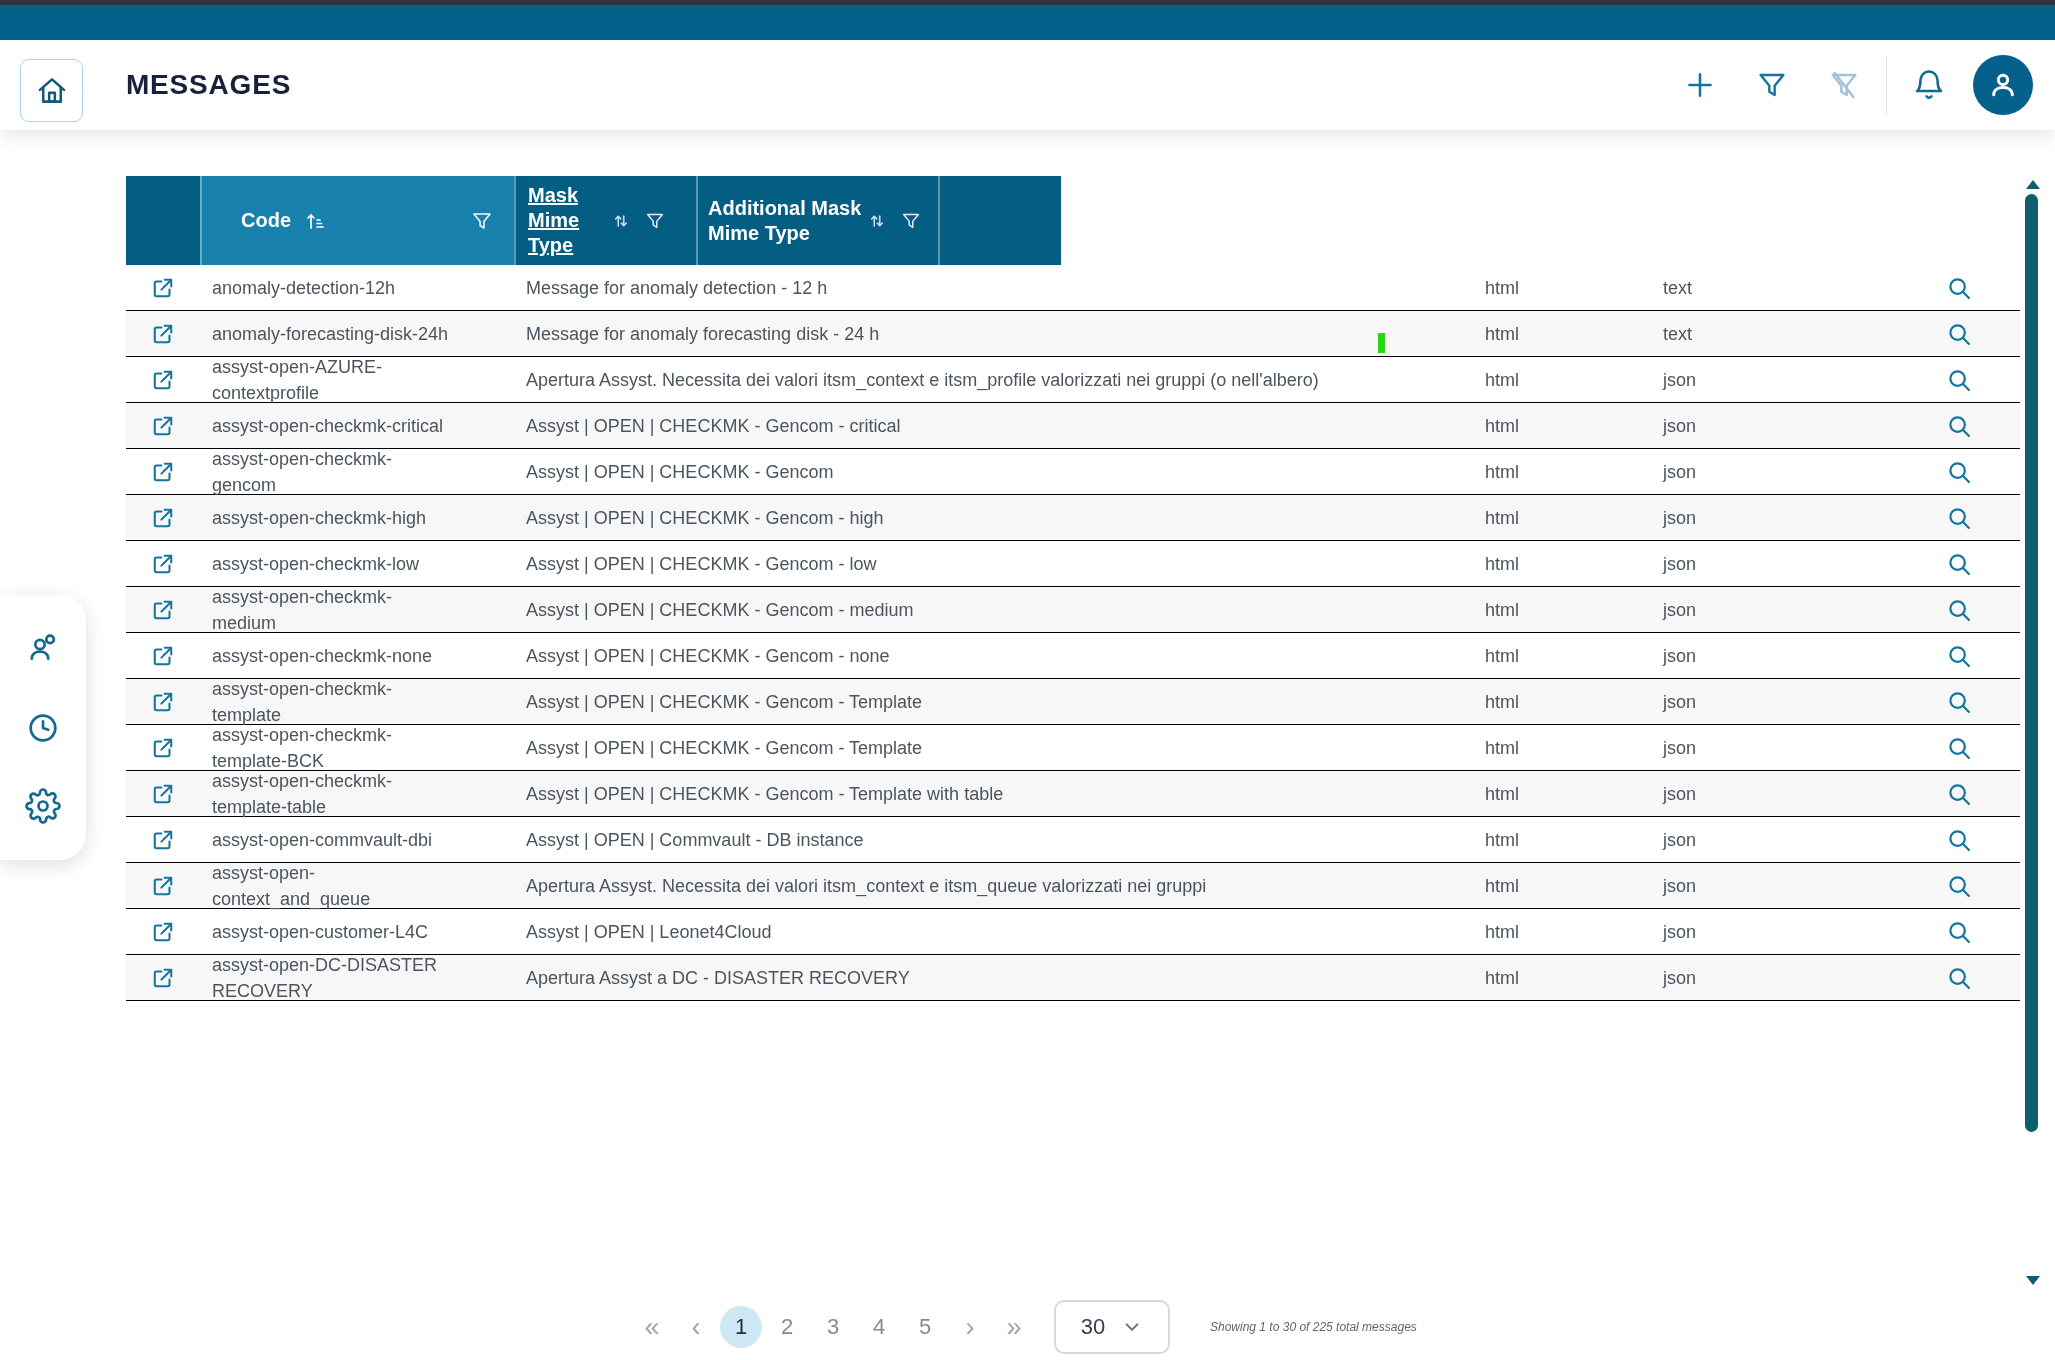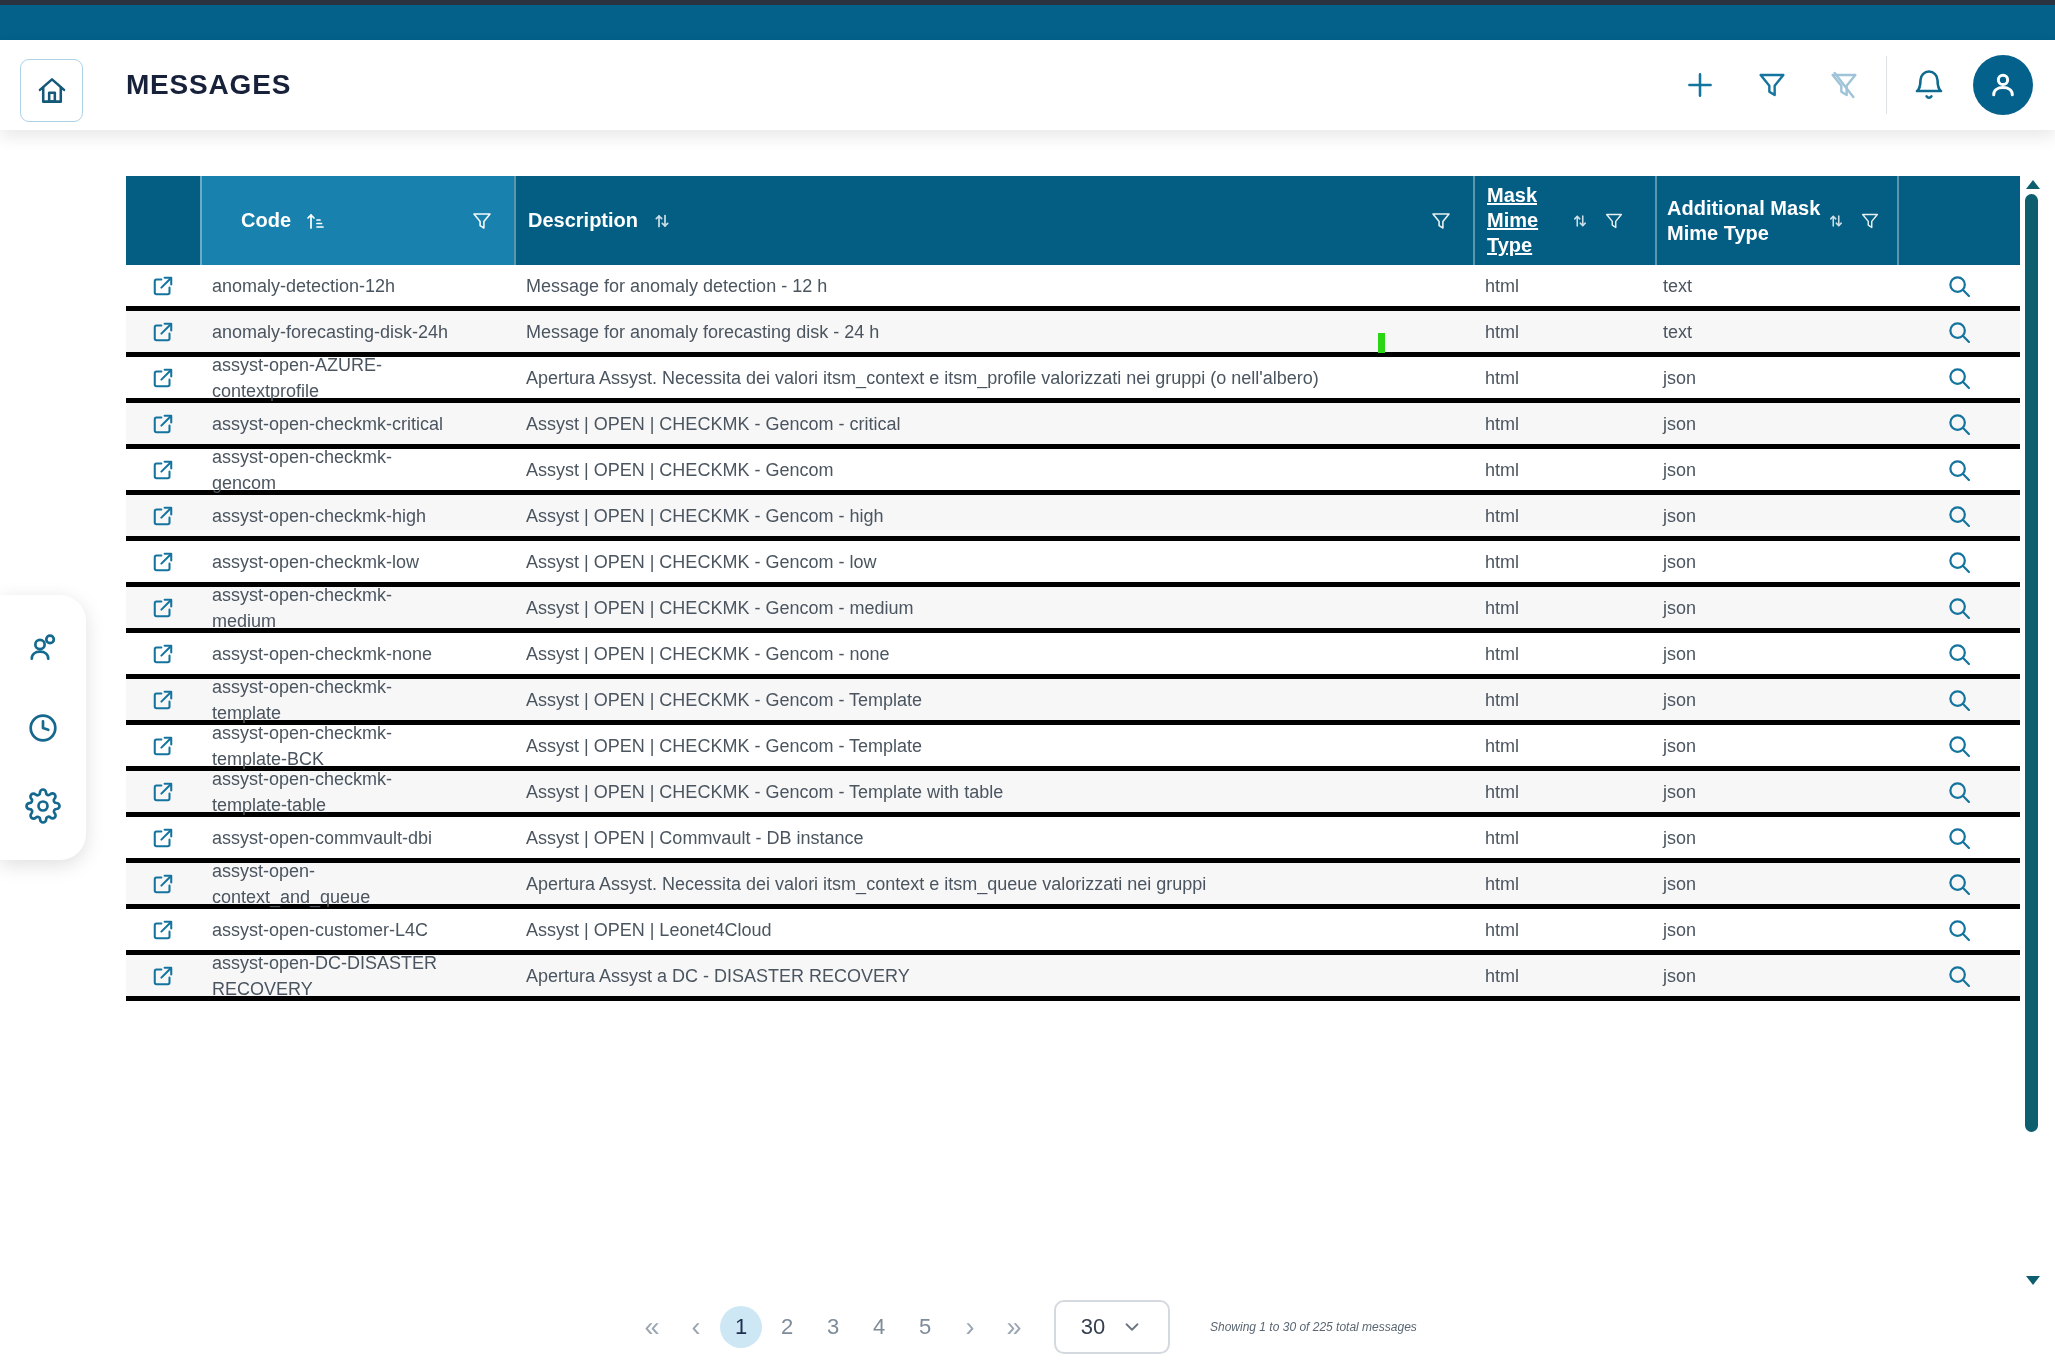--- a/index.html
+++ b/index.html
@@ -33,21 +33,21 @@
   .th-code   { width:314px; background:#1981ae; padding:0 20px 0 39px; }
   .th-desc   { width:959px; padding:0 20px 0 12px; }
   .th-mask   { width:182px; padding:0 14px 0 12px;text-decoration:underline; }
   .th-add    { width:242px; padding:0 10px 0 10px; }
   .th-search { width:123px; }
   .th .sort-gap { margin-left:12px; display:flex; align-items:center; }
   .th .push { margin-left:auto; }
   .th .label-narrow { width:82px; }
   .th .label-mid { width:158px; }
 
-  .trow { display:flex; height:46px; background:#fff; border-bottom:5px solid #000000; }
+  .trow { display:flex; height:46px; background:#fff; border-bottom:1px solid #000000; }
   .trow.alt { background:#f7f7f8; }
   .cell { display:flex; align-items:center; font-size:18px; color:#4b555f; line-height:26px; }
   .c-icon   { width:74px; justify-content:center; cursor:pointer; }
   .c-code   { width:314px; padding:0 60px 0 12px; overflow-wrap:break-word; word-break:normal; }
   .c-code span { max-width:242px; }
   .c-desc   { width:959px; padding:0 14px 0 12px;text-align:center; }
   .c-mask   { width:182px; padding-left:12px; }
   .c-add    { width:242px; padding-left:8px; }
   .c-search { width:123px; justify-content:center; cursor:pointer; }
 
@@ -161,36 +161,20 @@
               <line x1="14" y1="18" x2="20" y2="18"></line>
           </svg>
         </span>
         <span class="push">
           <svg width="24" height="24" viewBox="0 0 24 24" fill="none" stroke="#ffffff" stroke-width="1.6" stroke-linejoin="round" opacity="0.95">
             <polygon points="4 5 20 5 13.9 12.4 13.9 19 10.1 16.6 10.1 12.4"></polygon>
           </svg>
         </span>
       </div>
 
-      <div class="th th-desc">
-        <span>Description</span>
-        <span class="sort-gap">
-          <svg width="24" height="24" viewBox="0 0 24 24" fill="none" stroke="#ffffff" stroke-width="1.7" stroke-linecap="round" stroke-linejoin="round" opacity="0.8">
-            <line x1="9" y1="7" x2="9" y2="17.5"></line>
-              <path d="M6.3 9.7 L9 7 L11.7 9.7"></path>
-            <line x1="15" y1="6.5" x2="15" y2="17"></line>
-              <path d="M12.3 14.3 L15 17 L17.7 14.3"></path>
-          </svg>
-        </span>
-        <span class="push">
-          <svg width="24" height="24" viewBox="0 0 24 24" fill="none" stroke="#ffffff" stroke-width="1.6" stroke-linejoin="round" opacity="0.9">
-            <polygon points="4 5 20 5 13.9 12.4 13.9 19 10.1 16.6 10.1 12.4"></polygon>
-          </svg>
-        </span>
-      </div>
 
       <div class="th th-mask">
         <span class="label-narrow">Mask Mime Type</span>
         <span>
           <svg width="22" height="22" viewBox="0 0 24 24" fill="none" stroke="#ffffff" stroke-width="1.7" stroke-linecap="round" stroke-linejoin="round" opacity="0.8">
             <line x1="9" y1="7" x2="9" y2="17.5"></line>
               <path d="M6.3 9.7 L9 7 L11.7 9.7"></path>
             <line x1="15" y1="6.5" x2="15" y2="17"></line>
               <path d="M12.3 14.3 L15 17 L17.7 14.3"></path>
           </svg>

